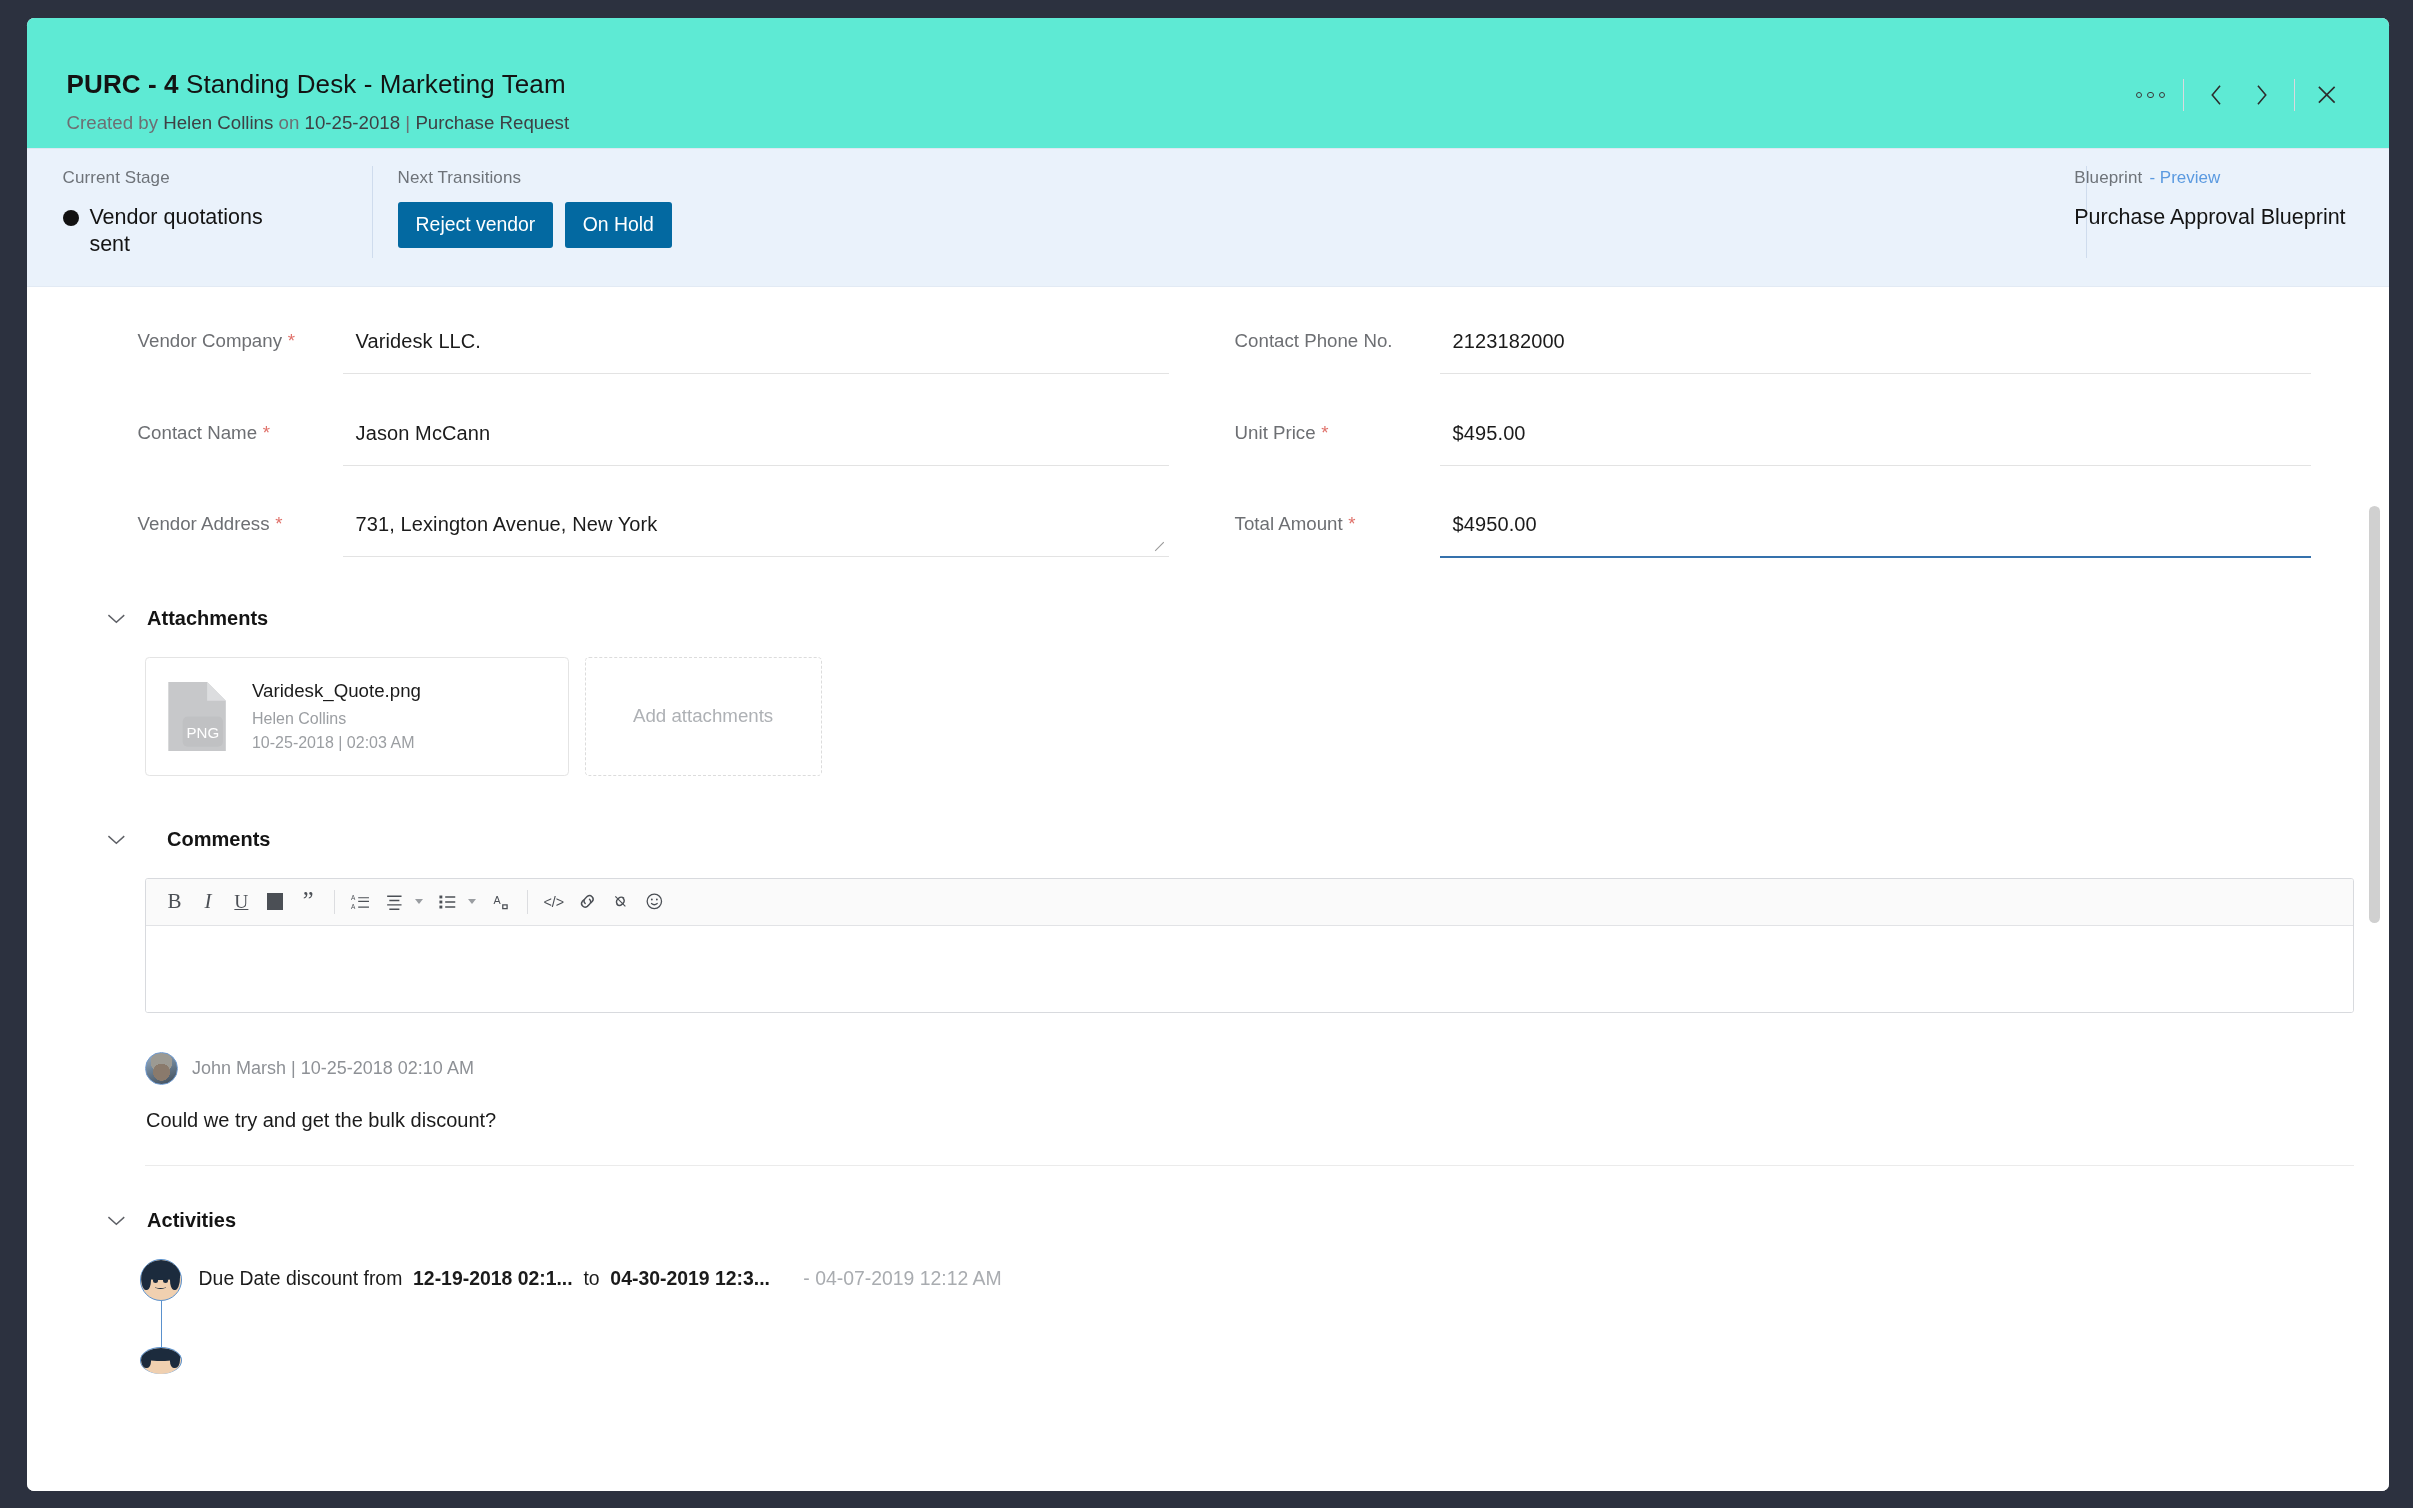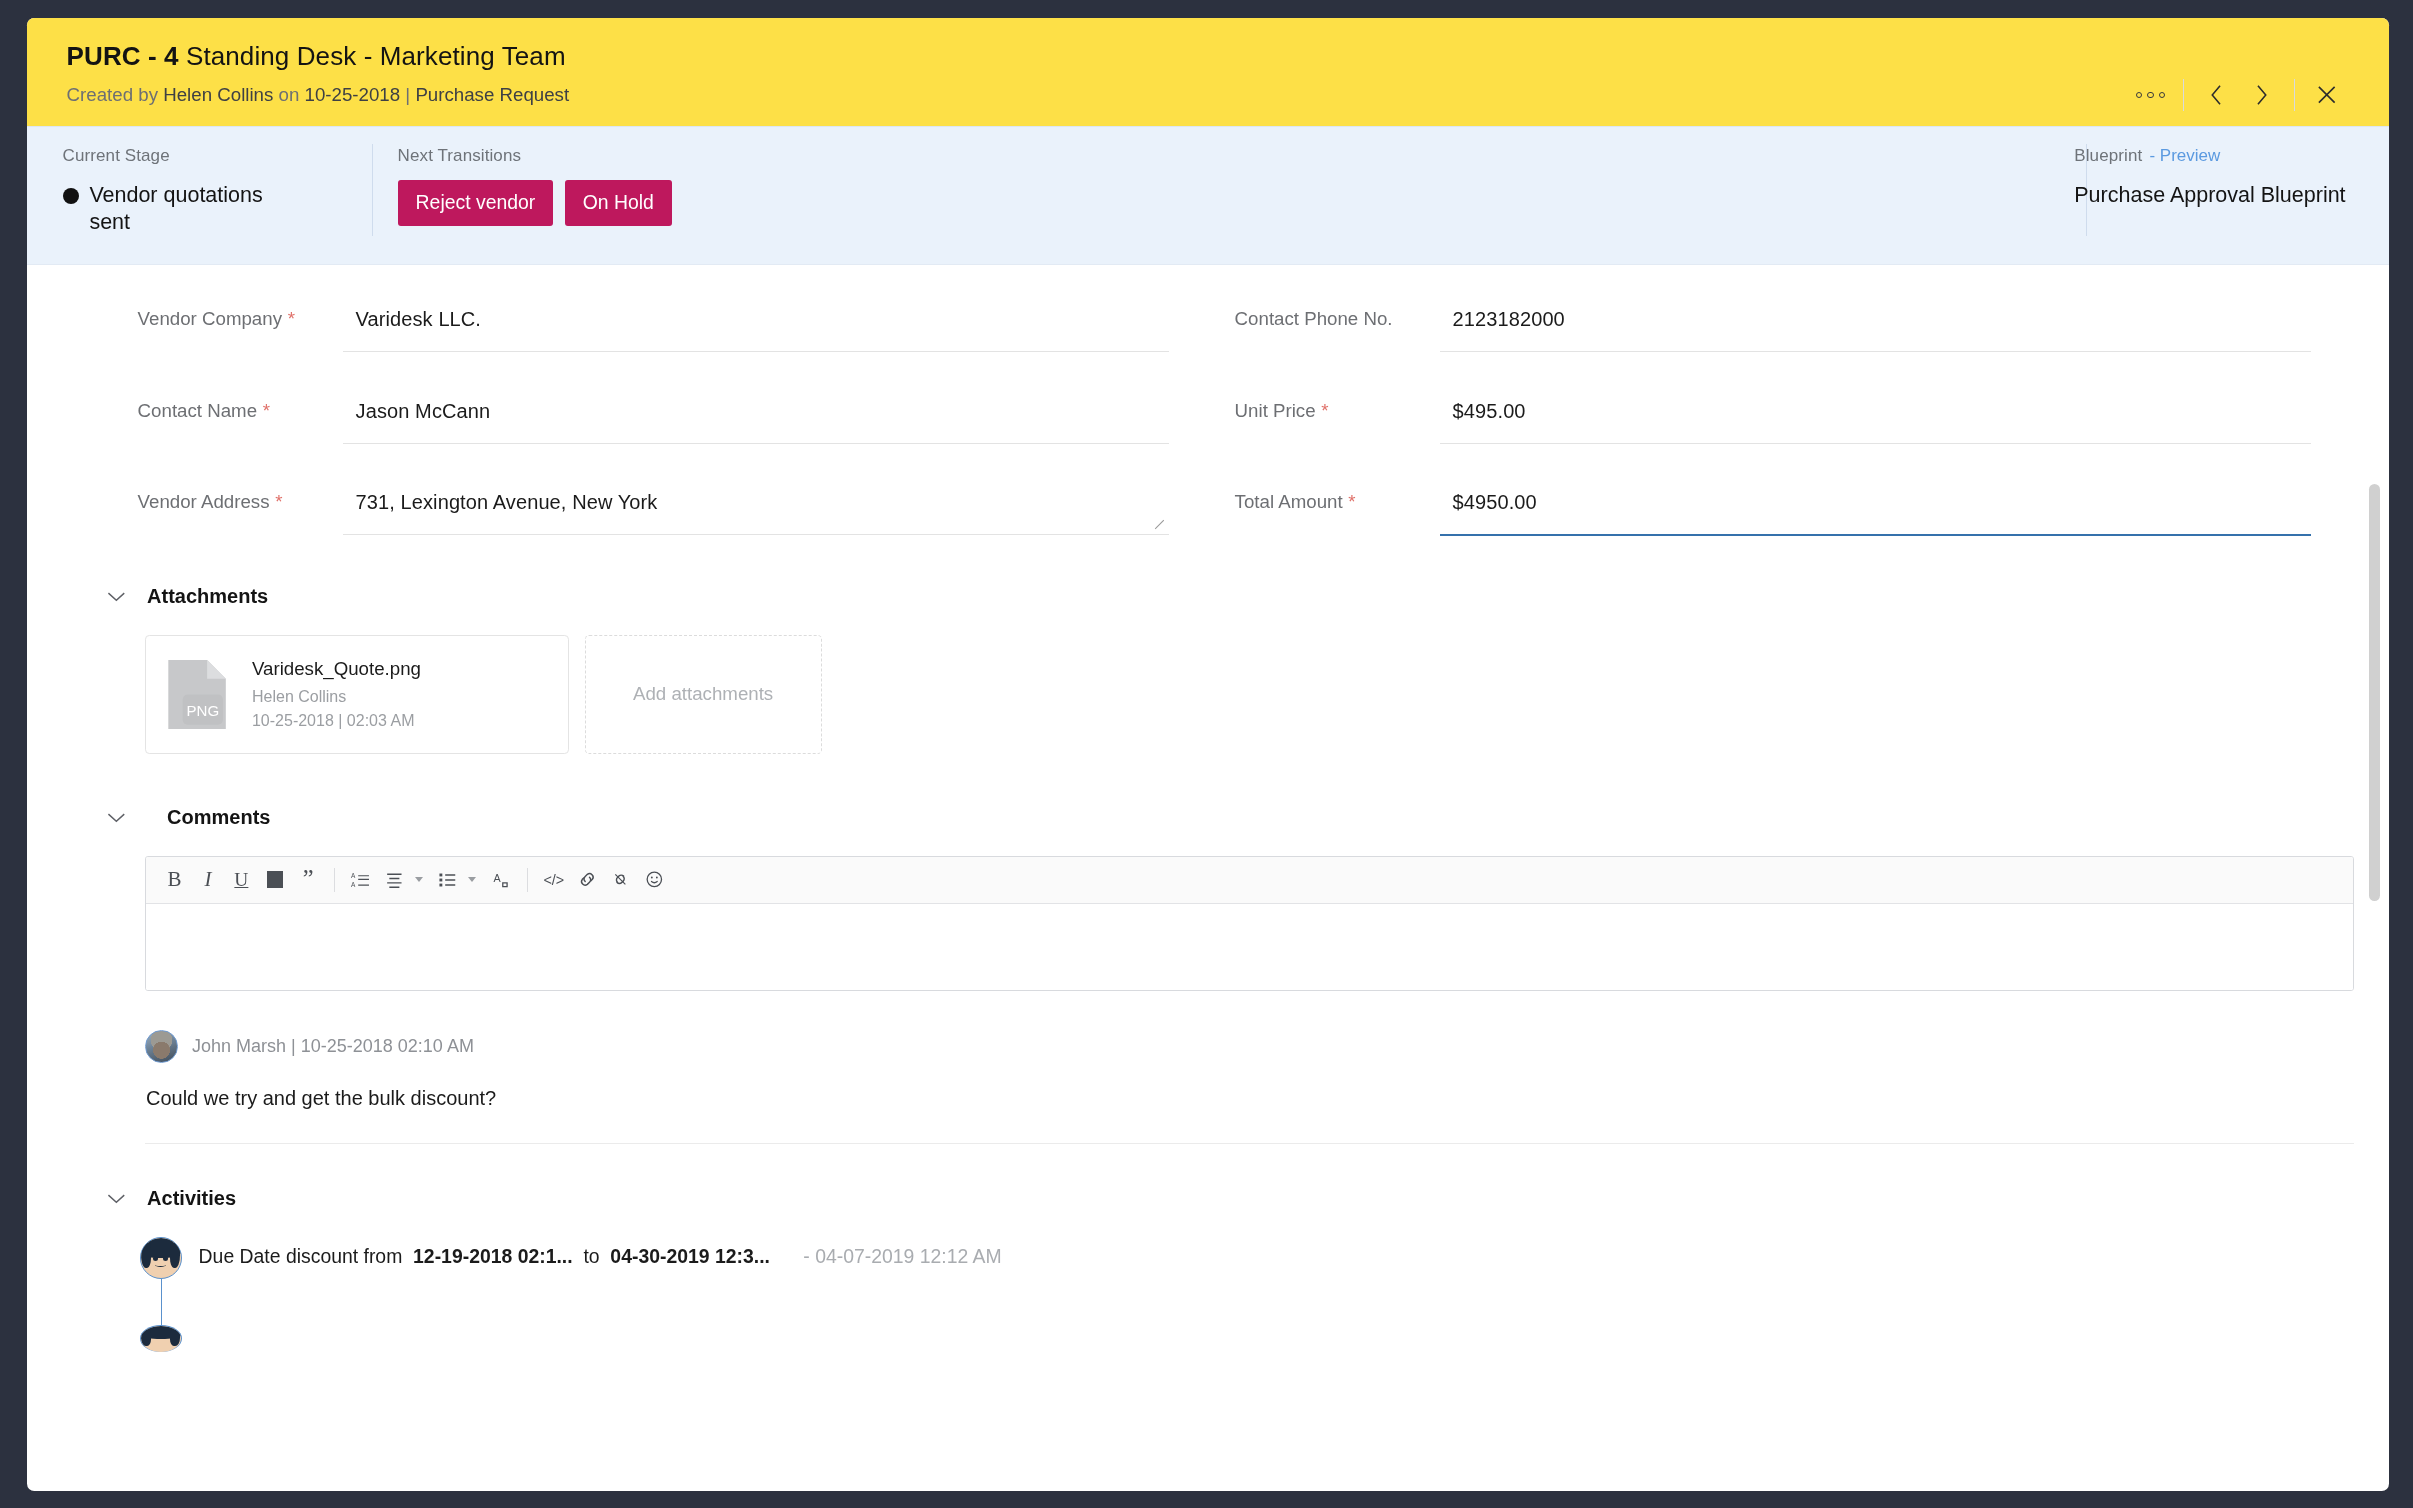--- a/index.html
+++ b/index.html
@@ -16,23 +16,23 @@
     left: 26.6px; top: 18px;
     width: 2362px; height: 1473px;
     background: #ffffff;
     border-radius: 7.2px;
     overflow: hidden;
   }
 
   
   #header {
     position: relative;
-    height: 108px;
-    background: #fde047;
-    padding: 23px 0 0 40px;
+    height: 130px;
+    background: #5eead4;
+    padding: 51px 0 0 40px;
   }
   #title-line {
     font-size: 26px;
     color: #131313;
     letter-spacing: 0.1px;
     white-space: nowrap;
   }
   #title-line .rec-id { font-weight: bold; }
   #title-line .rec-name { font-weight: normal; }
   #subtitle-line {
@@ -89,21 +89,21 @@
   }
   #bp-divider-1 {
     position: absolute; left: 345px; top: 17px;
     width: 0.7px; height: 92px; background: #cfdced;
   }
   #bp-next {
     position: absolute; left: 371px; top: 18.7px;
   }
   #bp-next .btn-row { display: flex; gap: 11.5px; margin-top: 14.4px; }
   .bp-btn {
-    background: #be185d;
+    background: #0369a1;
     color: #fff;
     font-size: 19.4px;
     border: none; border-radius: 2.9px;
     padding: 10.8px 18px 12.2px;
     cursor: pointer;
     font-family: inherit;
     white-space: nowrap;
   }
   #bp-blue {
     position: absolute; right: 43px; top: 19px; text-align: left;

